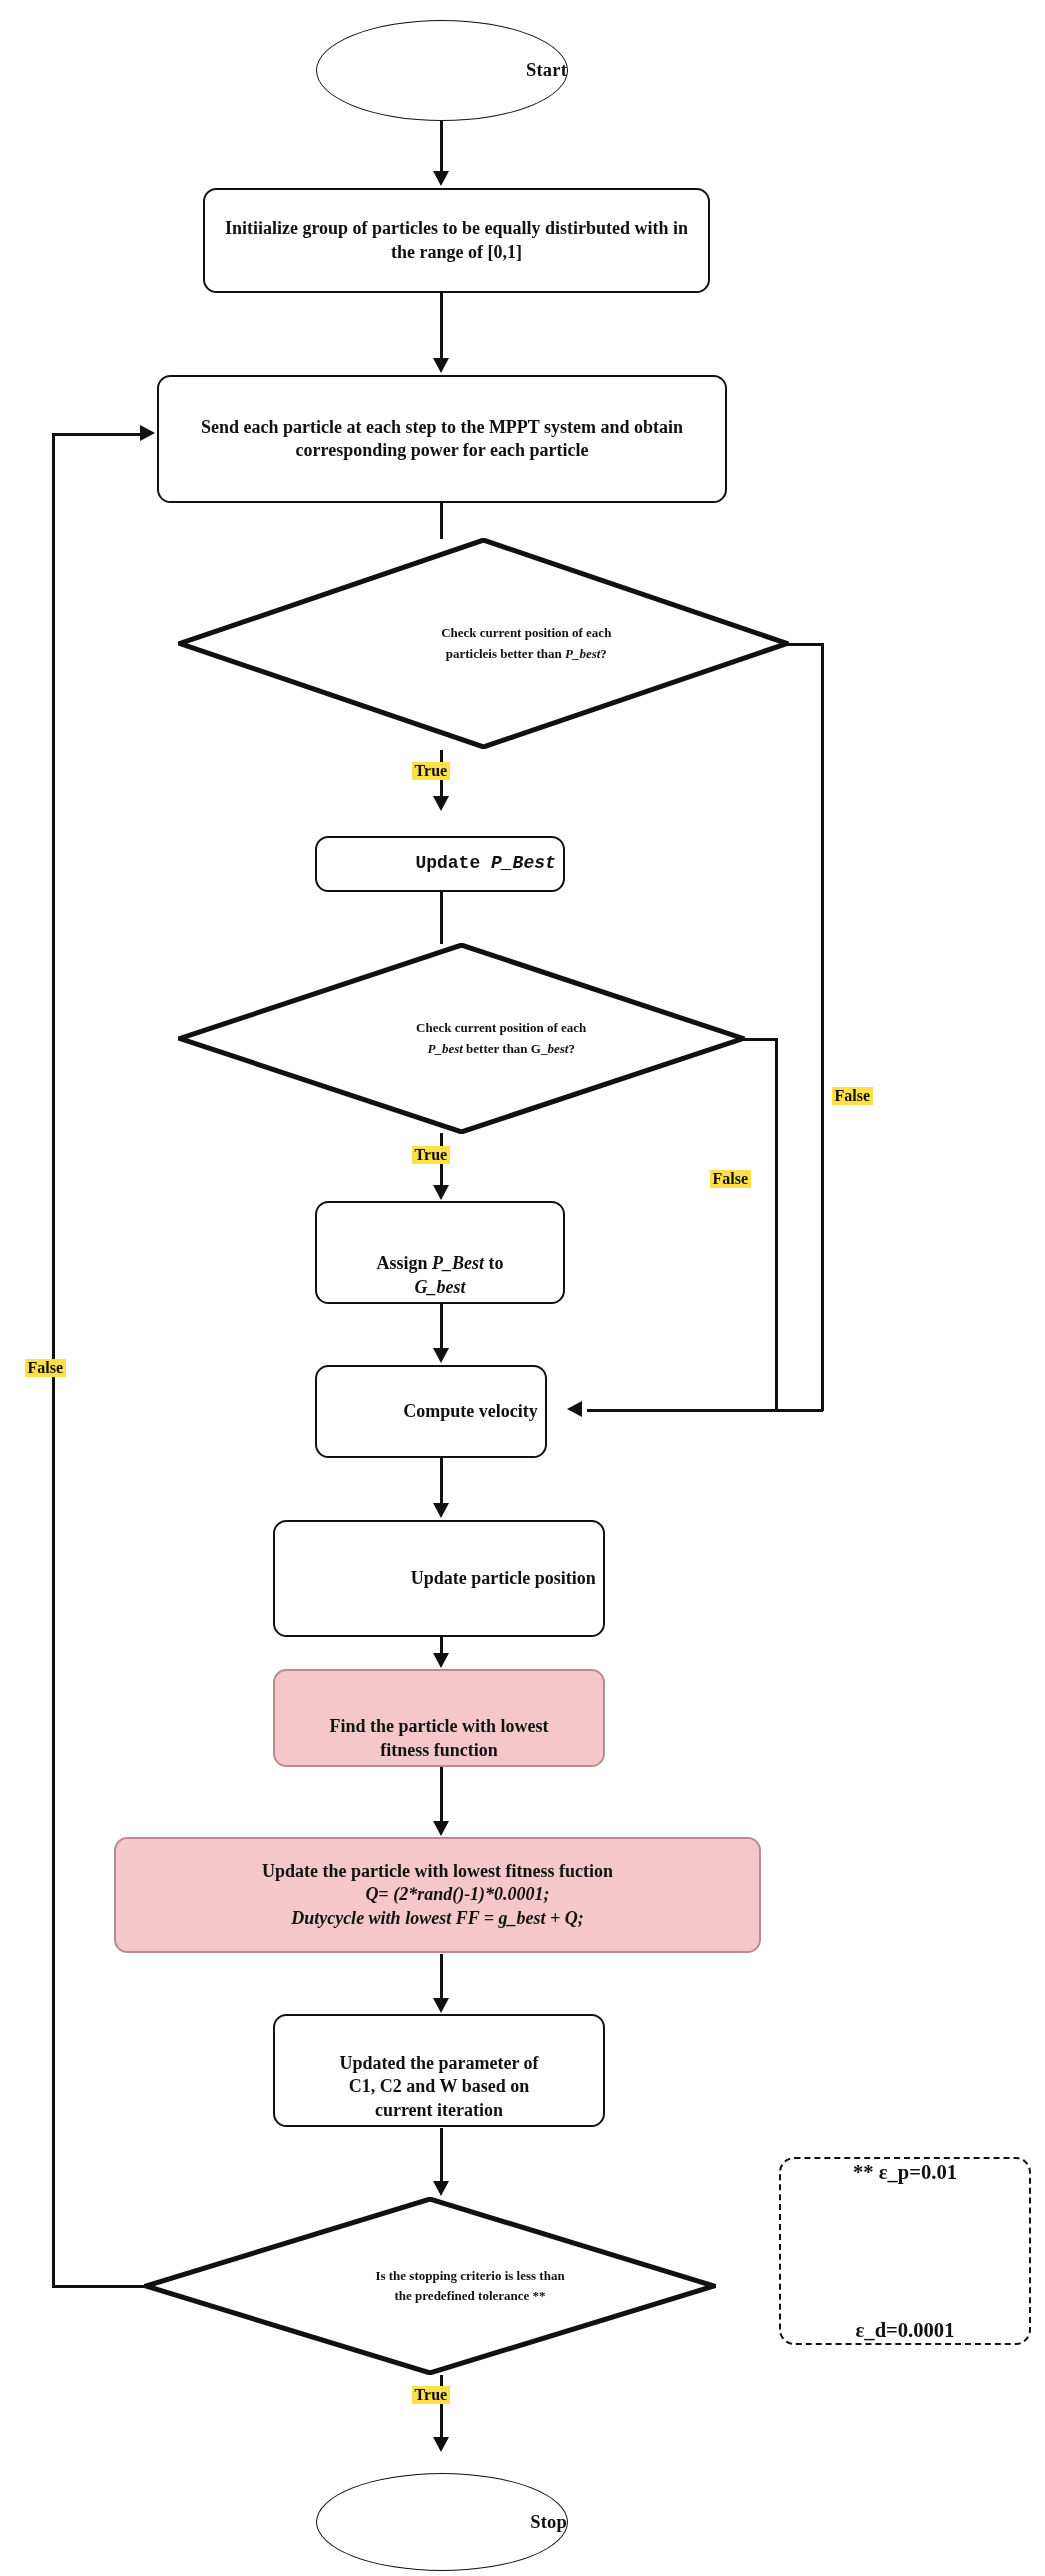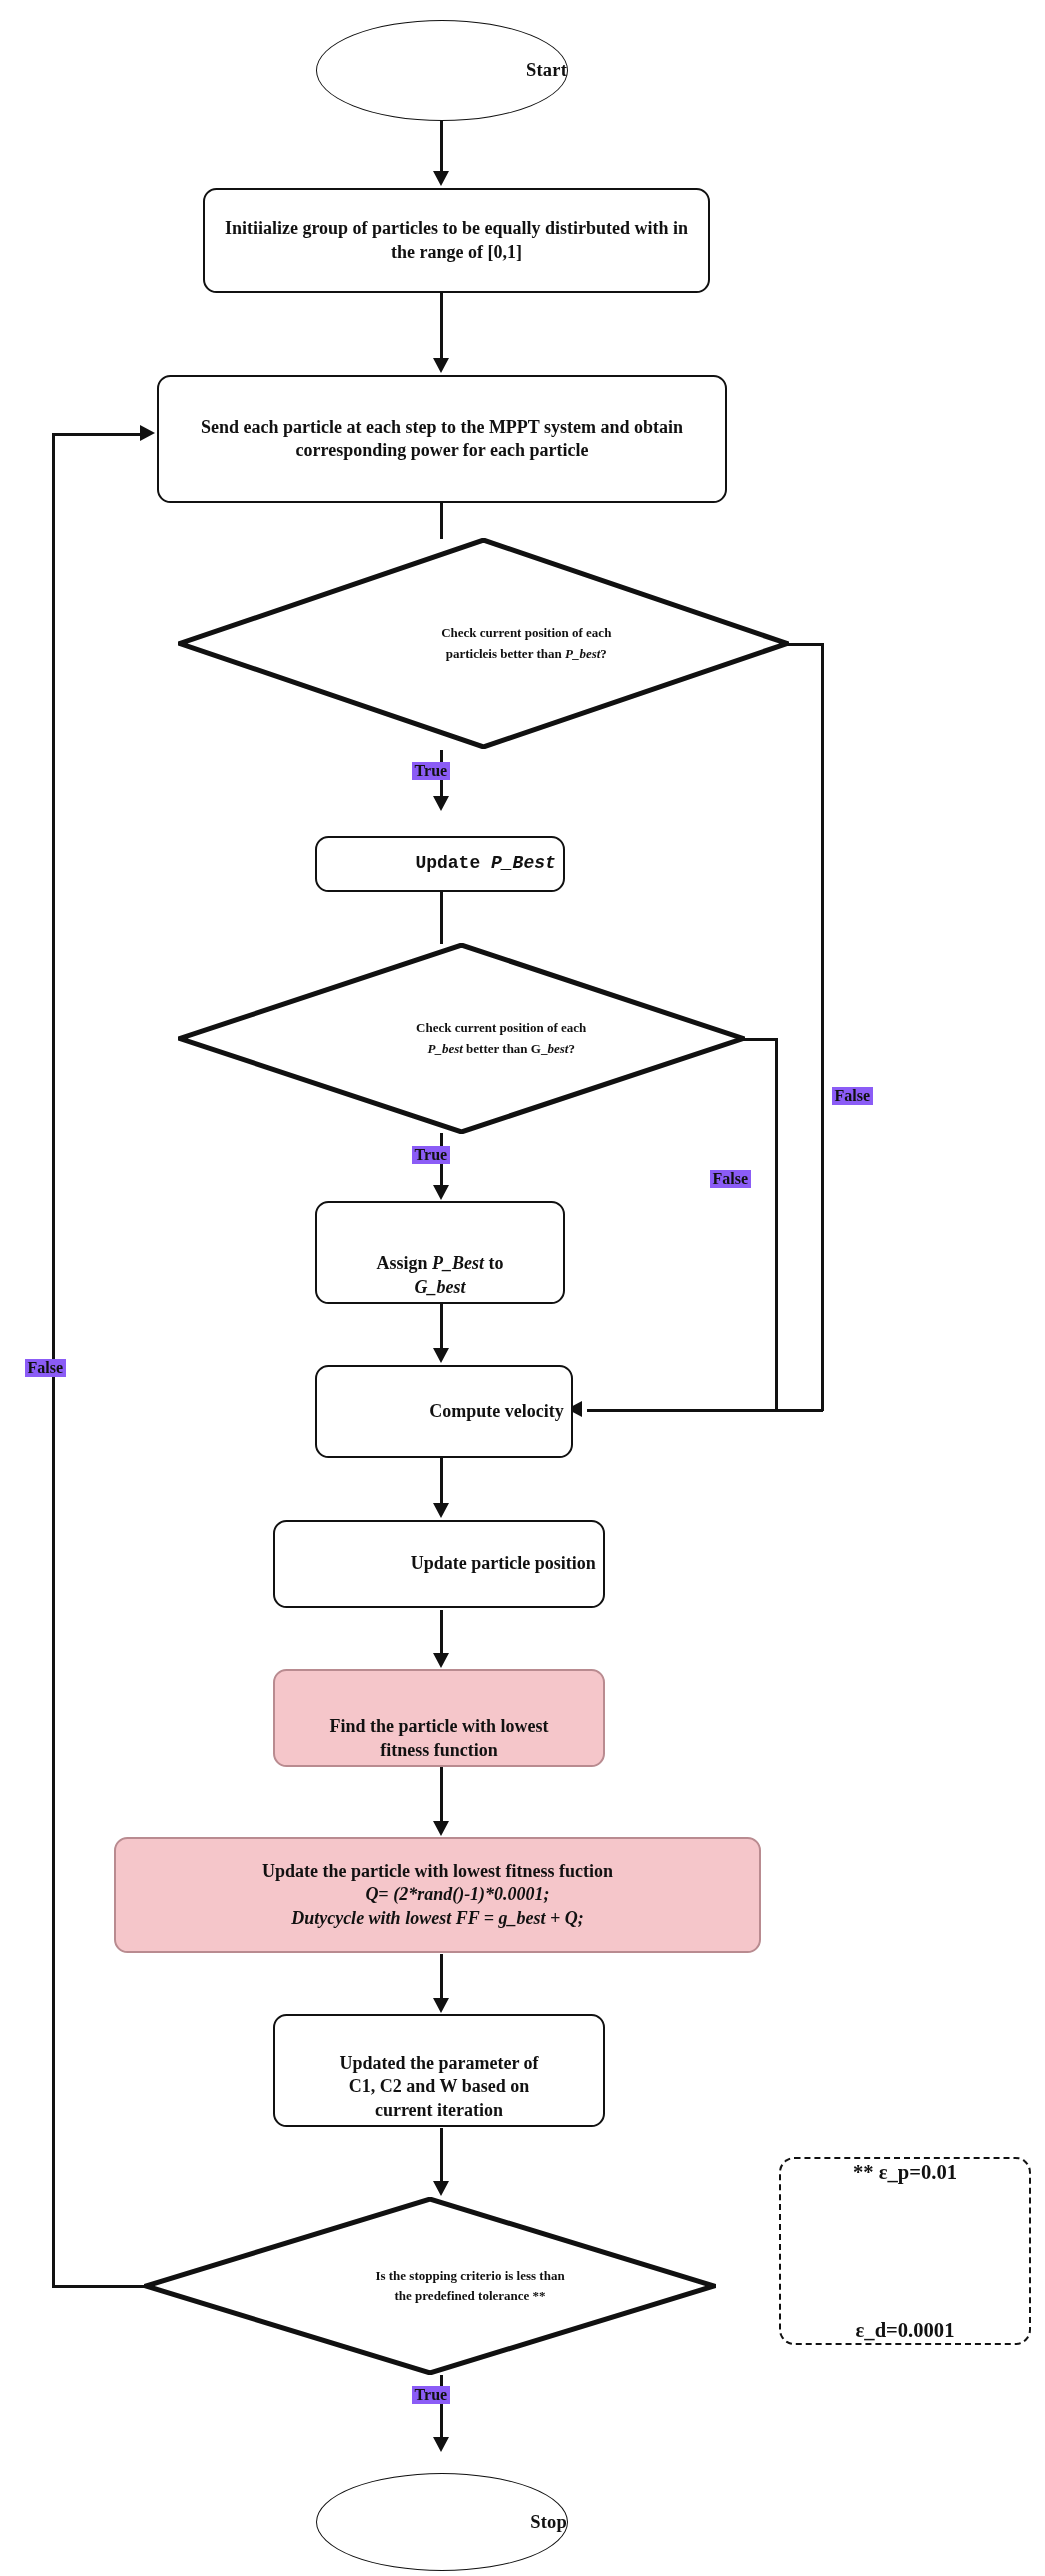--- a/index.html
+++ b/index.html
@@ -106,21 +106,21 @@
     width:0;height:0;
     border-top:8.8px solid transparent;
     border-bottom:8.8px solid transparent;
     border-left:15.5px solid #111;
     z-index:3;
   }
   .edge-label{
     position:absolute;
     font-weight:bold;
     font-size:16px;
-    background:#8b5cf6;
+    background:#fde047;
     padding:0 2.6px;
     z-index:5;
     white-space:nowrap;
   }
   i.it{font-style:italic;}
 </style>
 </head>
 <body>
 
 <div id="canvas">
@@ -163,25 +163,25 @@
         <i class="it">P_best</i><span> better than G_</span><i class="it">best</i><span>?</span>
       </div>
     </div>
   </div>
 
   <div class="node process" style="left:315px;top:1201px;width:250px;height:103px;flex-direction:column;">
     <div><span>Assign </span><i class="it">P_Best</i><span> to</span></div>
     <div><i class="it">G_best</i></div>
   </div>
 
-  <div class="node process" style="left:315px;top:1365px;width:258px;height:93px;">
+  <div class="node process" style="left:315px;top:1365px;width:232px;height:93px;">
     <span>Compute velocity</span>
   </div>
 
-  <div class="node process" style="left:273px;top:1520px;width:332px;height:88px;">
+  <div class="node process" style="left:273px;top:1520px;width:332px;height:117px;">
     <span>Update particle position</span>
   </div>
 
   <div class="node process pink" style="left:273px;top:1669px;width:332px;height:98px;flex-direction:column;">
     <div>Find the particle with lowest</div>
     <div>fitness function</div>
   </div>
 
   <div class="node process pink" style="left:114px;top:1837px;width:647px;height:116px;flex-direction:column;justify-content:center;">
     <div>Update the particle with lowest fitness fuction</div>

